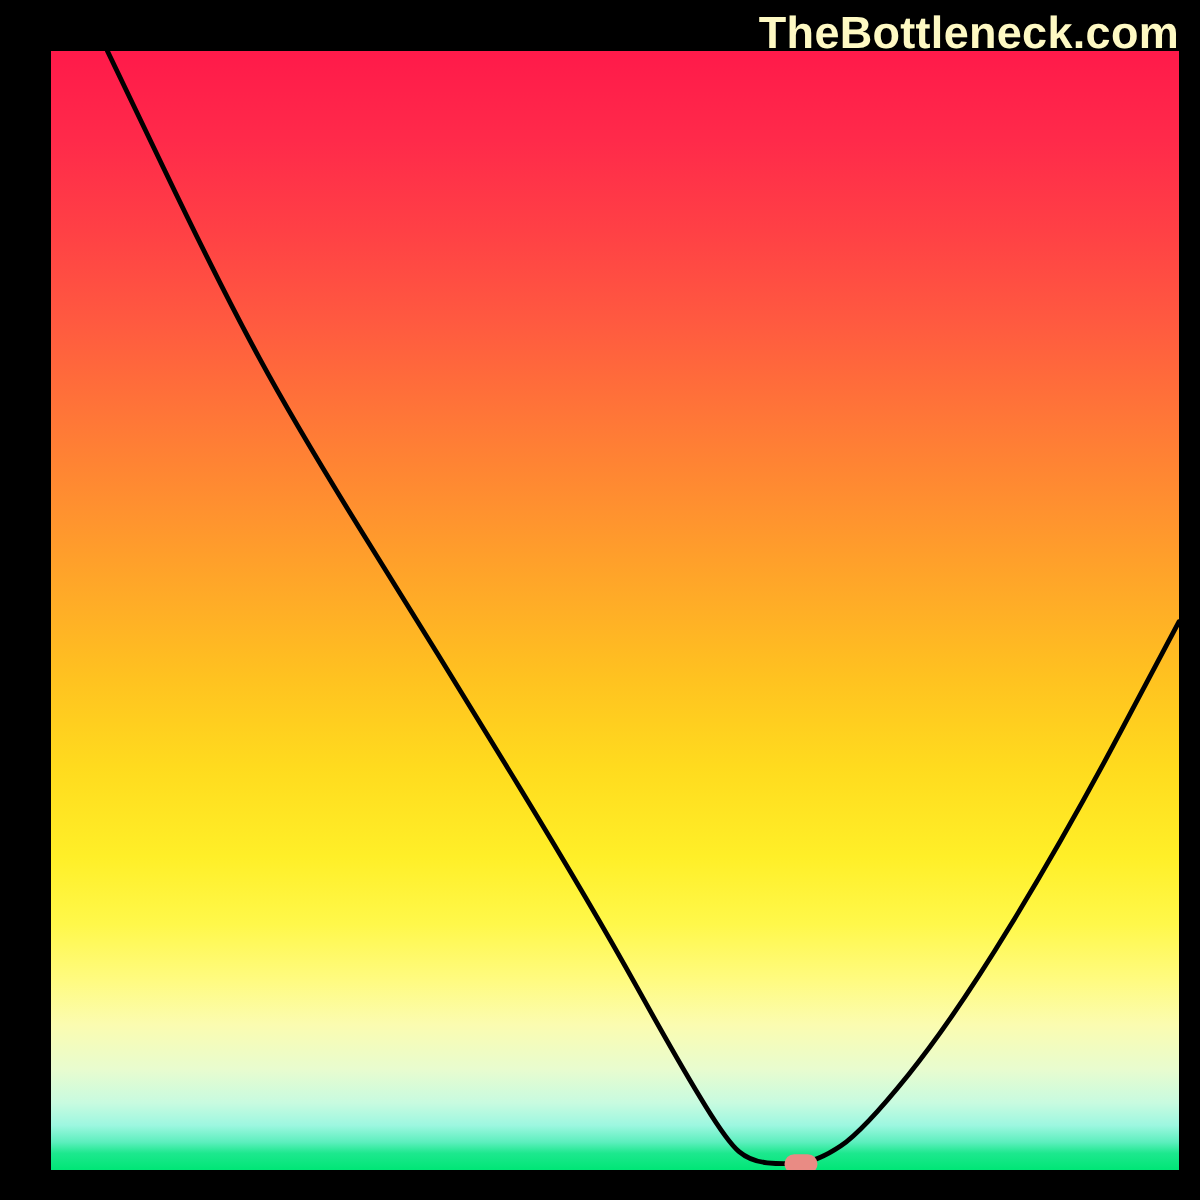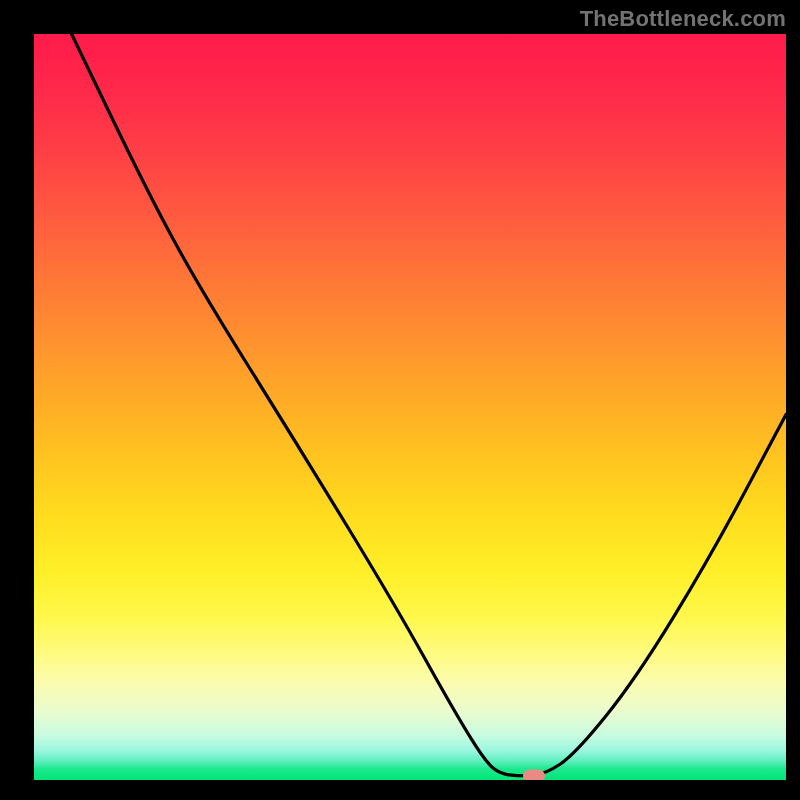--- a/index.html
+++ b/index.html
@@ -68,23 +68,23 @@
     height: 13px;
     border-radius: 7px;
     background: #e98b84;
     transform: translate(-50%, -50%);
   }
   .watermark {
     position: absolute;
     top: 6px;
     right: 14px;
     font-family: Arial, Helvetica, sans-serif;
-    font-size: 22px;
+    font-size: 30px;
     font-weight: 600;
-    color: #737373;
+    color: #fef9c3;
     letter-spacing: 0.2px;
   }
 </style>
 </head>
 <body>
 
 <div class="frame">
 
   <div class="watermark">TheBottleneck.com</div>
 

